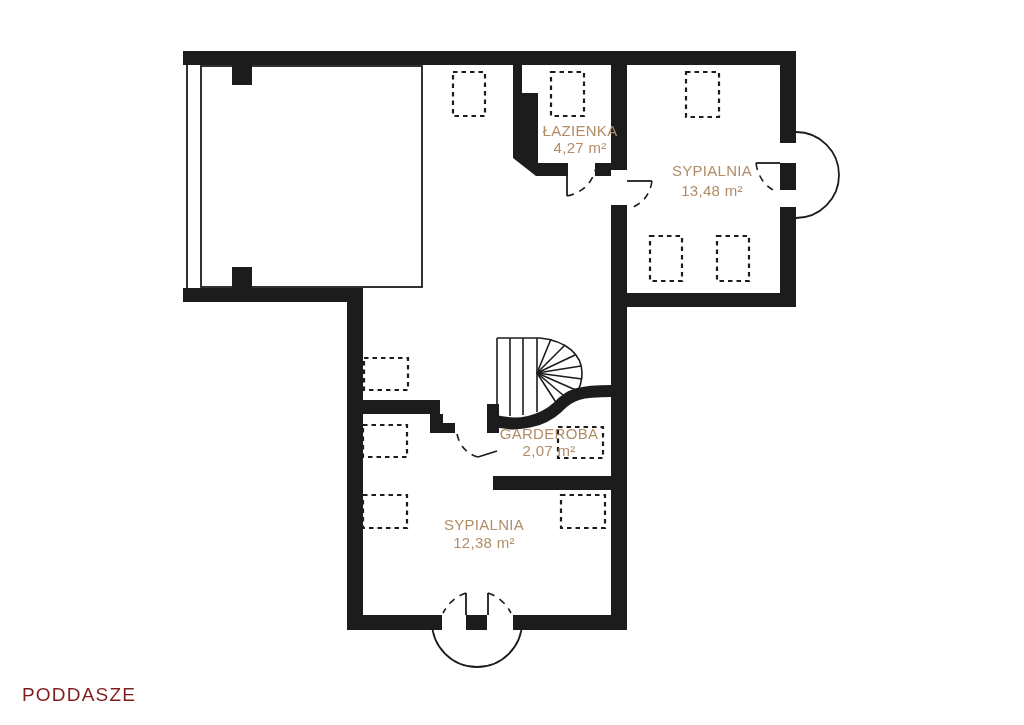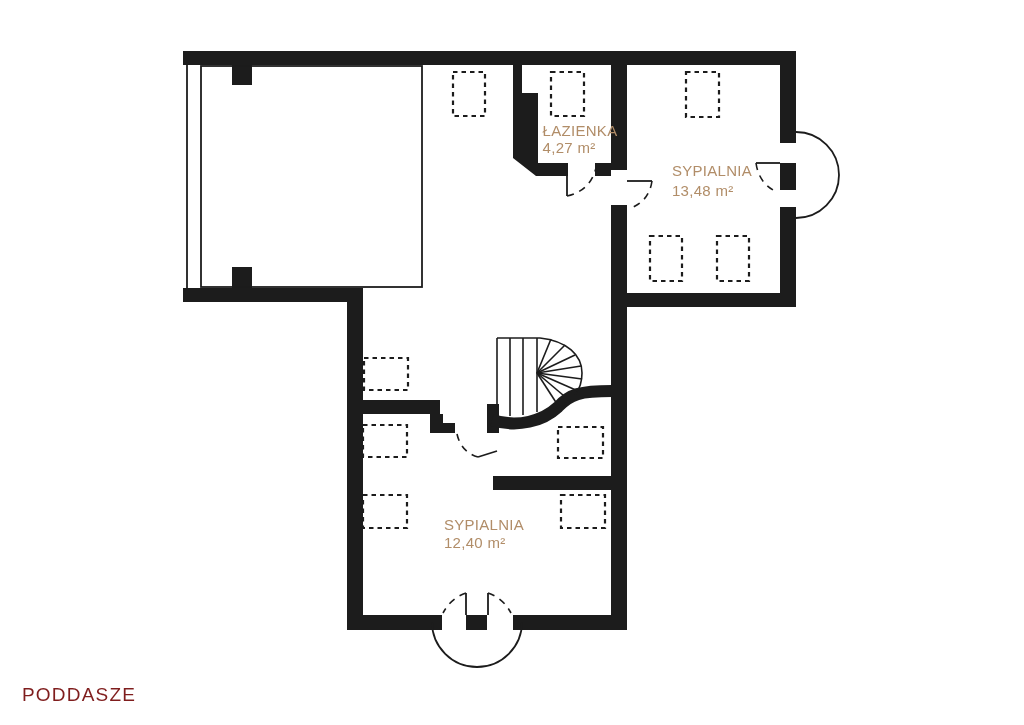--- a/index.html
+++ b/index.html
@@ -7,21 +7,21 @@
     position:relative;
     width:1024px;height:725px;
     background:#ffffff;
     font-family:"Liberation Sans", sans-serif;
     overflow:hidden;
   }
   .plan-svg{position:absolute;left:0;top:0;width:1024px;height:725px;}
   .room-label{
     position:absolute;
     transform:translateX(-50%);
-    text-align:left;
+    text-align:center;
     color:#b18d68;
     white-space:nowrap;
     font-size:15px;
     letter-spacing:0.3px;
   }
   .room-label .room-name{display:block;}
   .room-label .room-area{display:block;font-size:15px;}
   .lh17 .room-name,.lh17 .room-area{line-height:17px;}
   .lh18 .room-name,.lh18 .room-area{line-height:18px;}
   .lh20 .room-name,.lh20 .room-area{line-height:20px;}
@@ -137,21 +137,25 @@
     <span class="room-name">ŁAZIENKA</span>
     <span class="room-area">4,27 m²</span>
   </div>
 
   <div class="room-label lh20" style="left:712px;top:161px;">
     <span class="room-name">SYPIALNIA</span>
     <span class="room-area">13,48 m²</span>
   </div>
 
 
+  <div class="room-label lh17" style="left:549px;top:425px;">
+    <span class="room-name">GARDEROBA</span>
+    <span class="room-area">2,07 m²</span>
+  </div>
 
   <div class="room-label lh18" style="left:484px;top:516px;">
     <span class="room-name">SYPIALNIA</span>
-    <span class="room-area">12,40 m²</span>
+    <span class="room-area">12,38 m²</span>
   </div>
 
   <div class="floor-title">PODDASZE</div>
 
 </div>
 
 </body></html>

